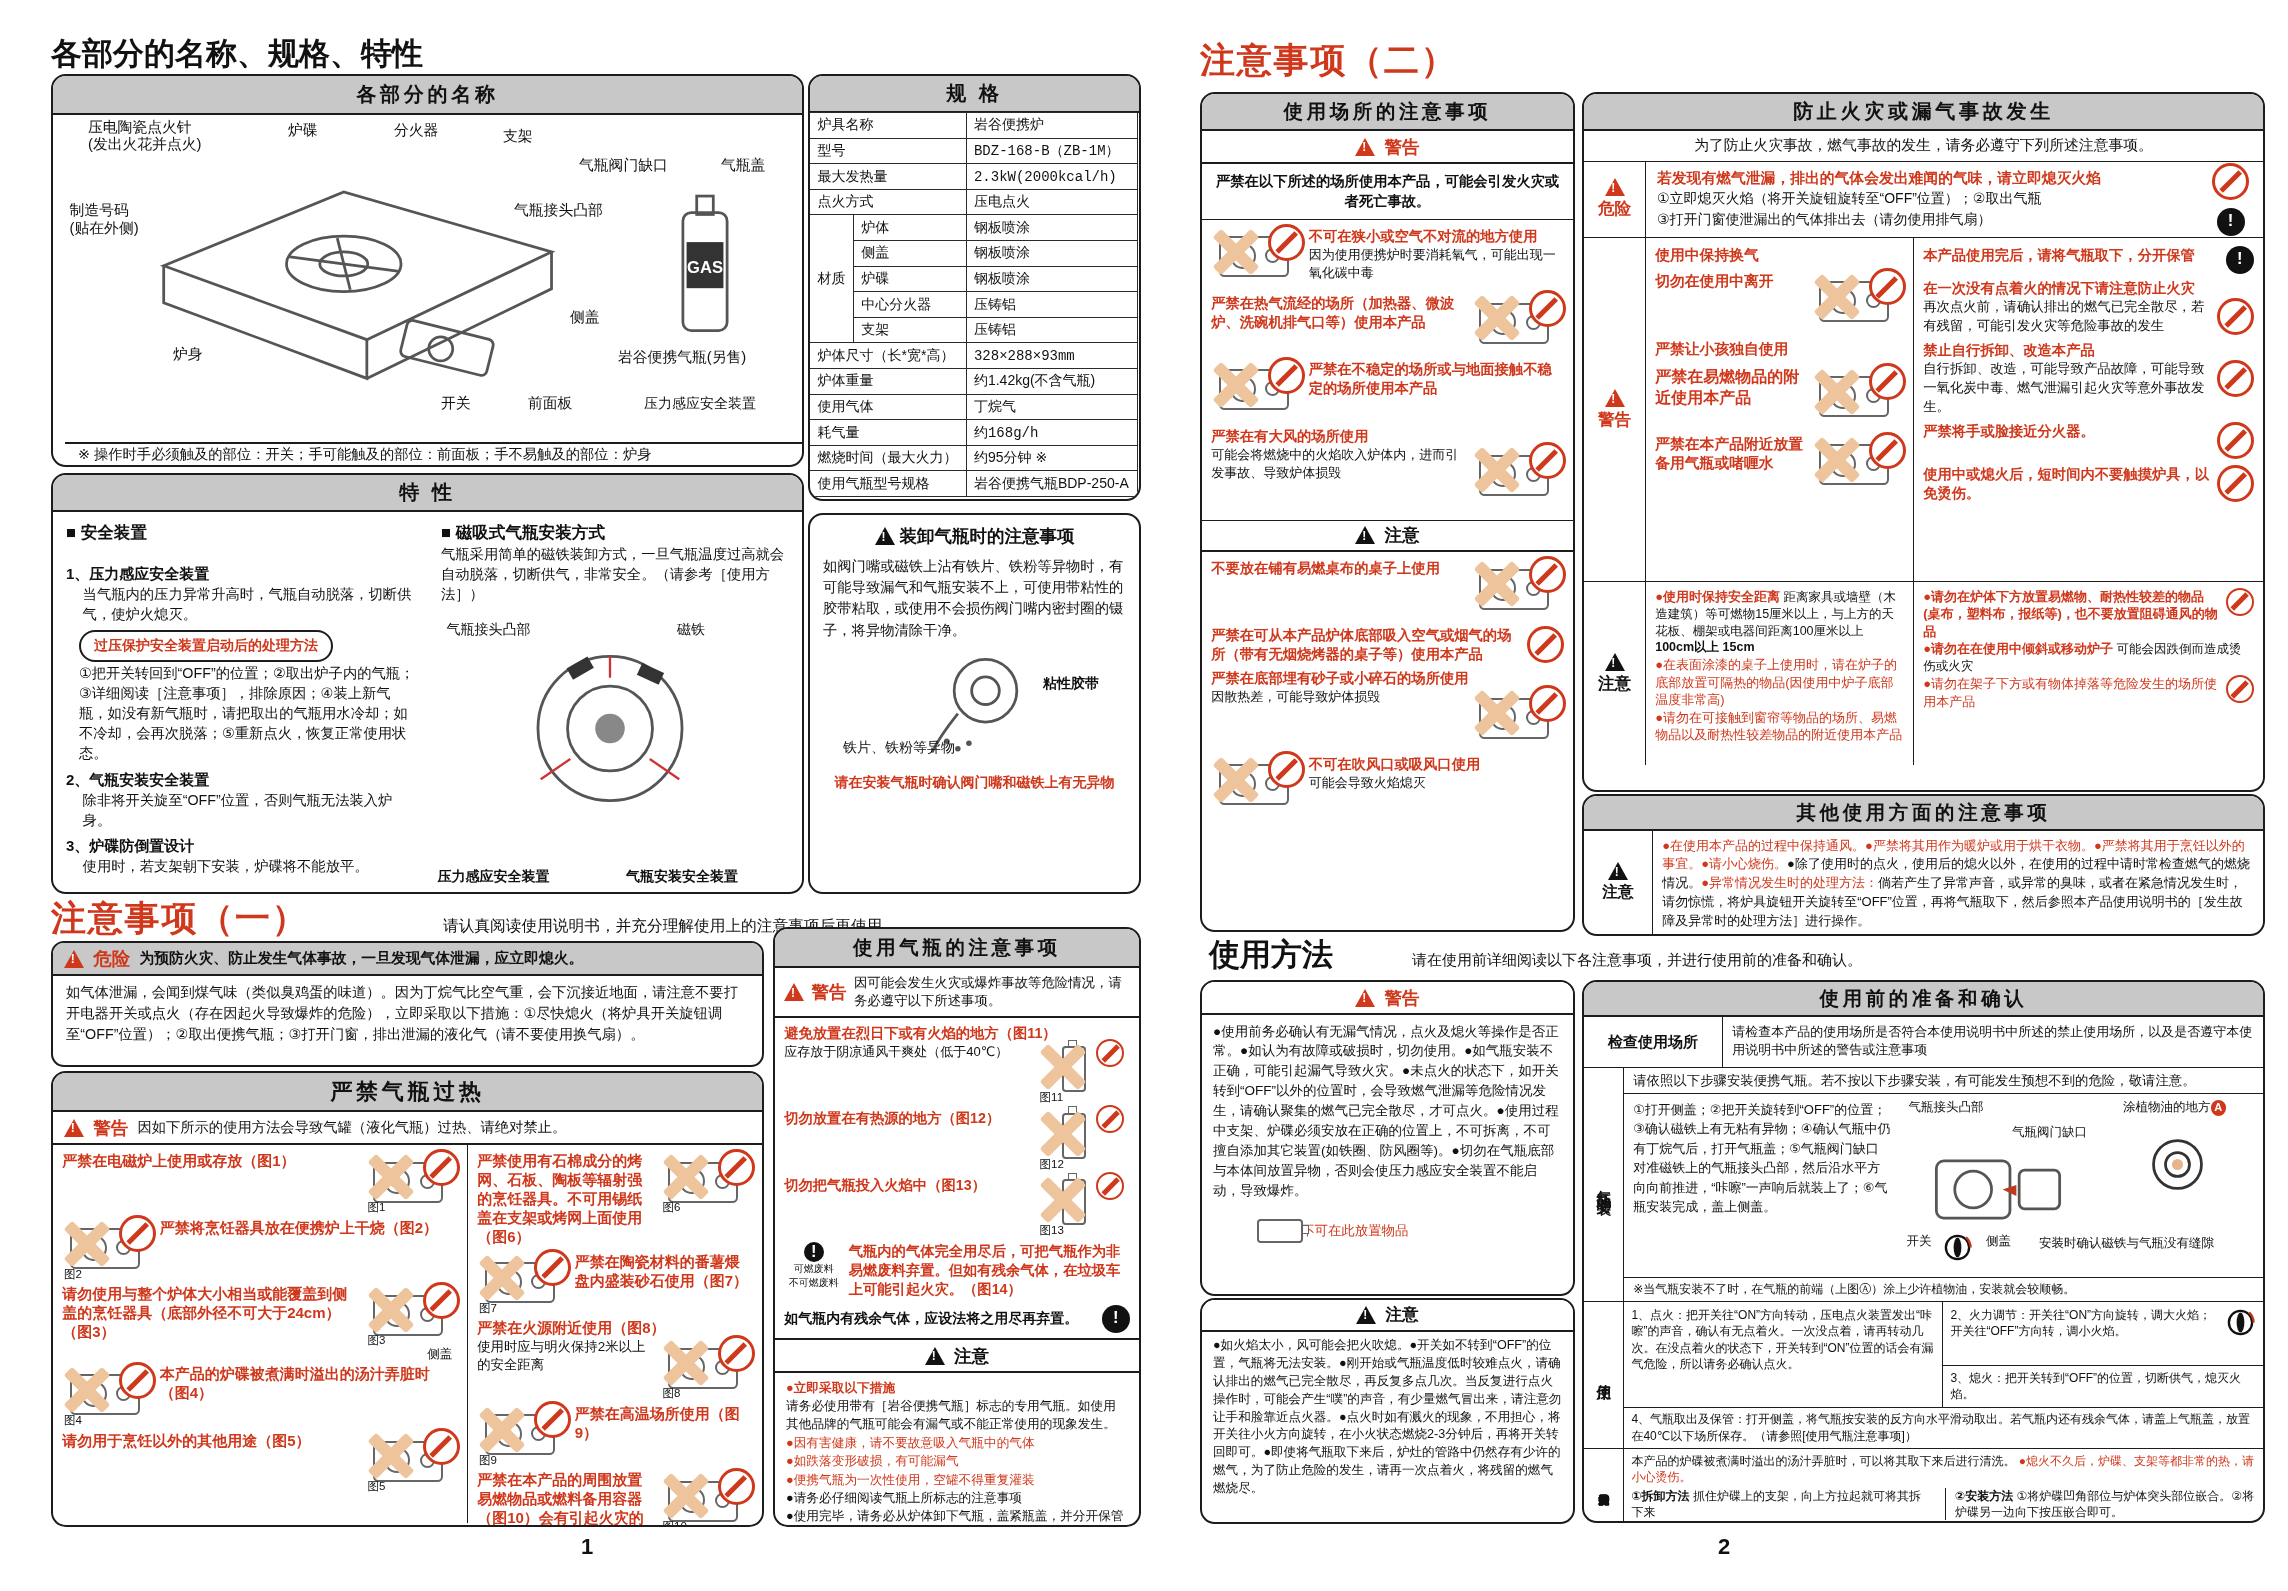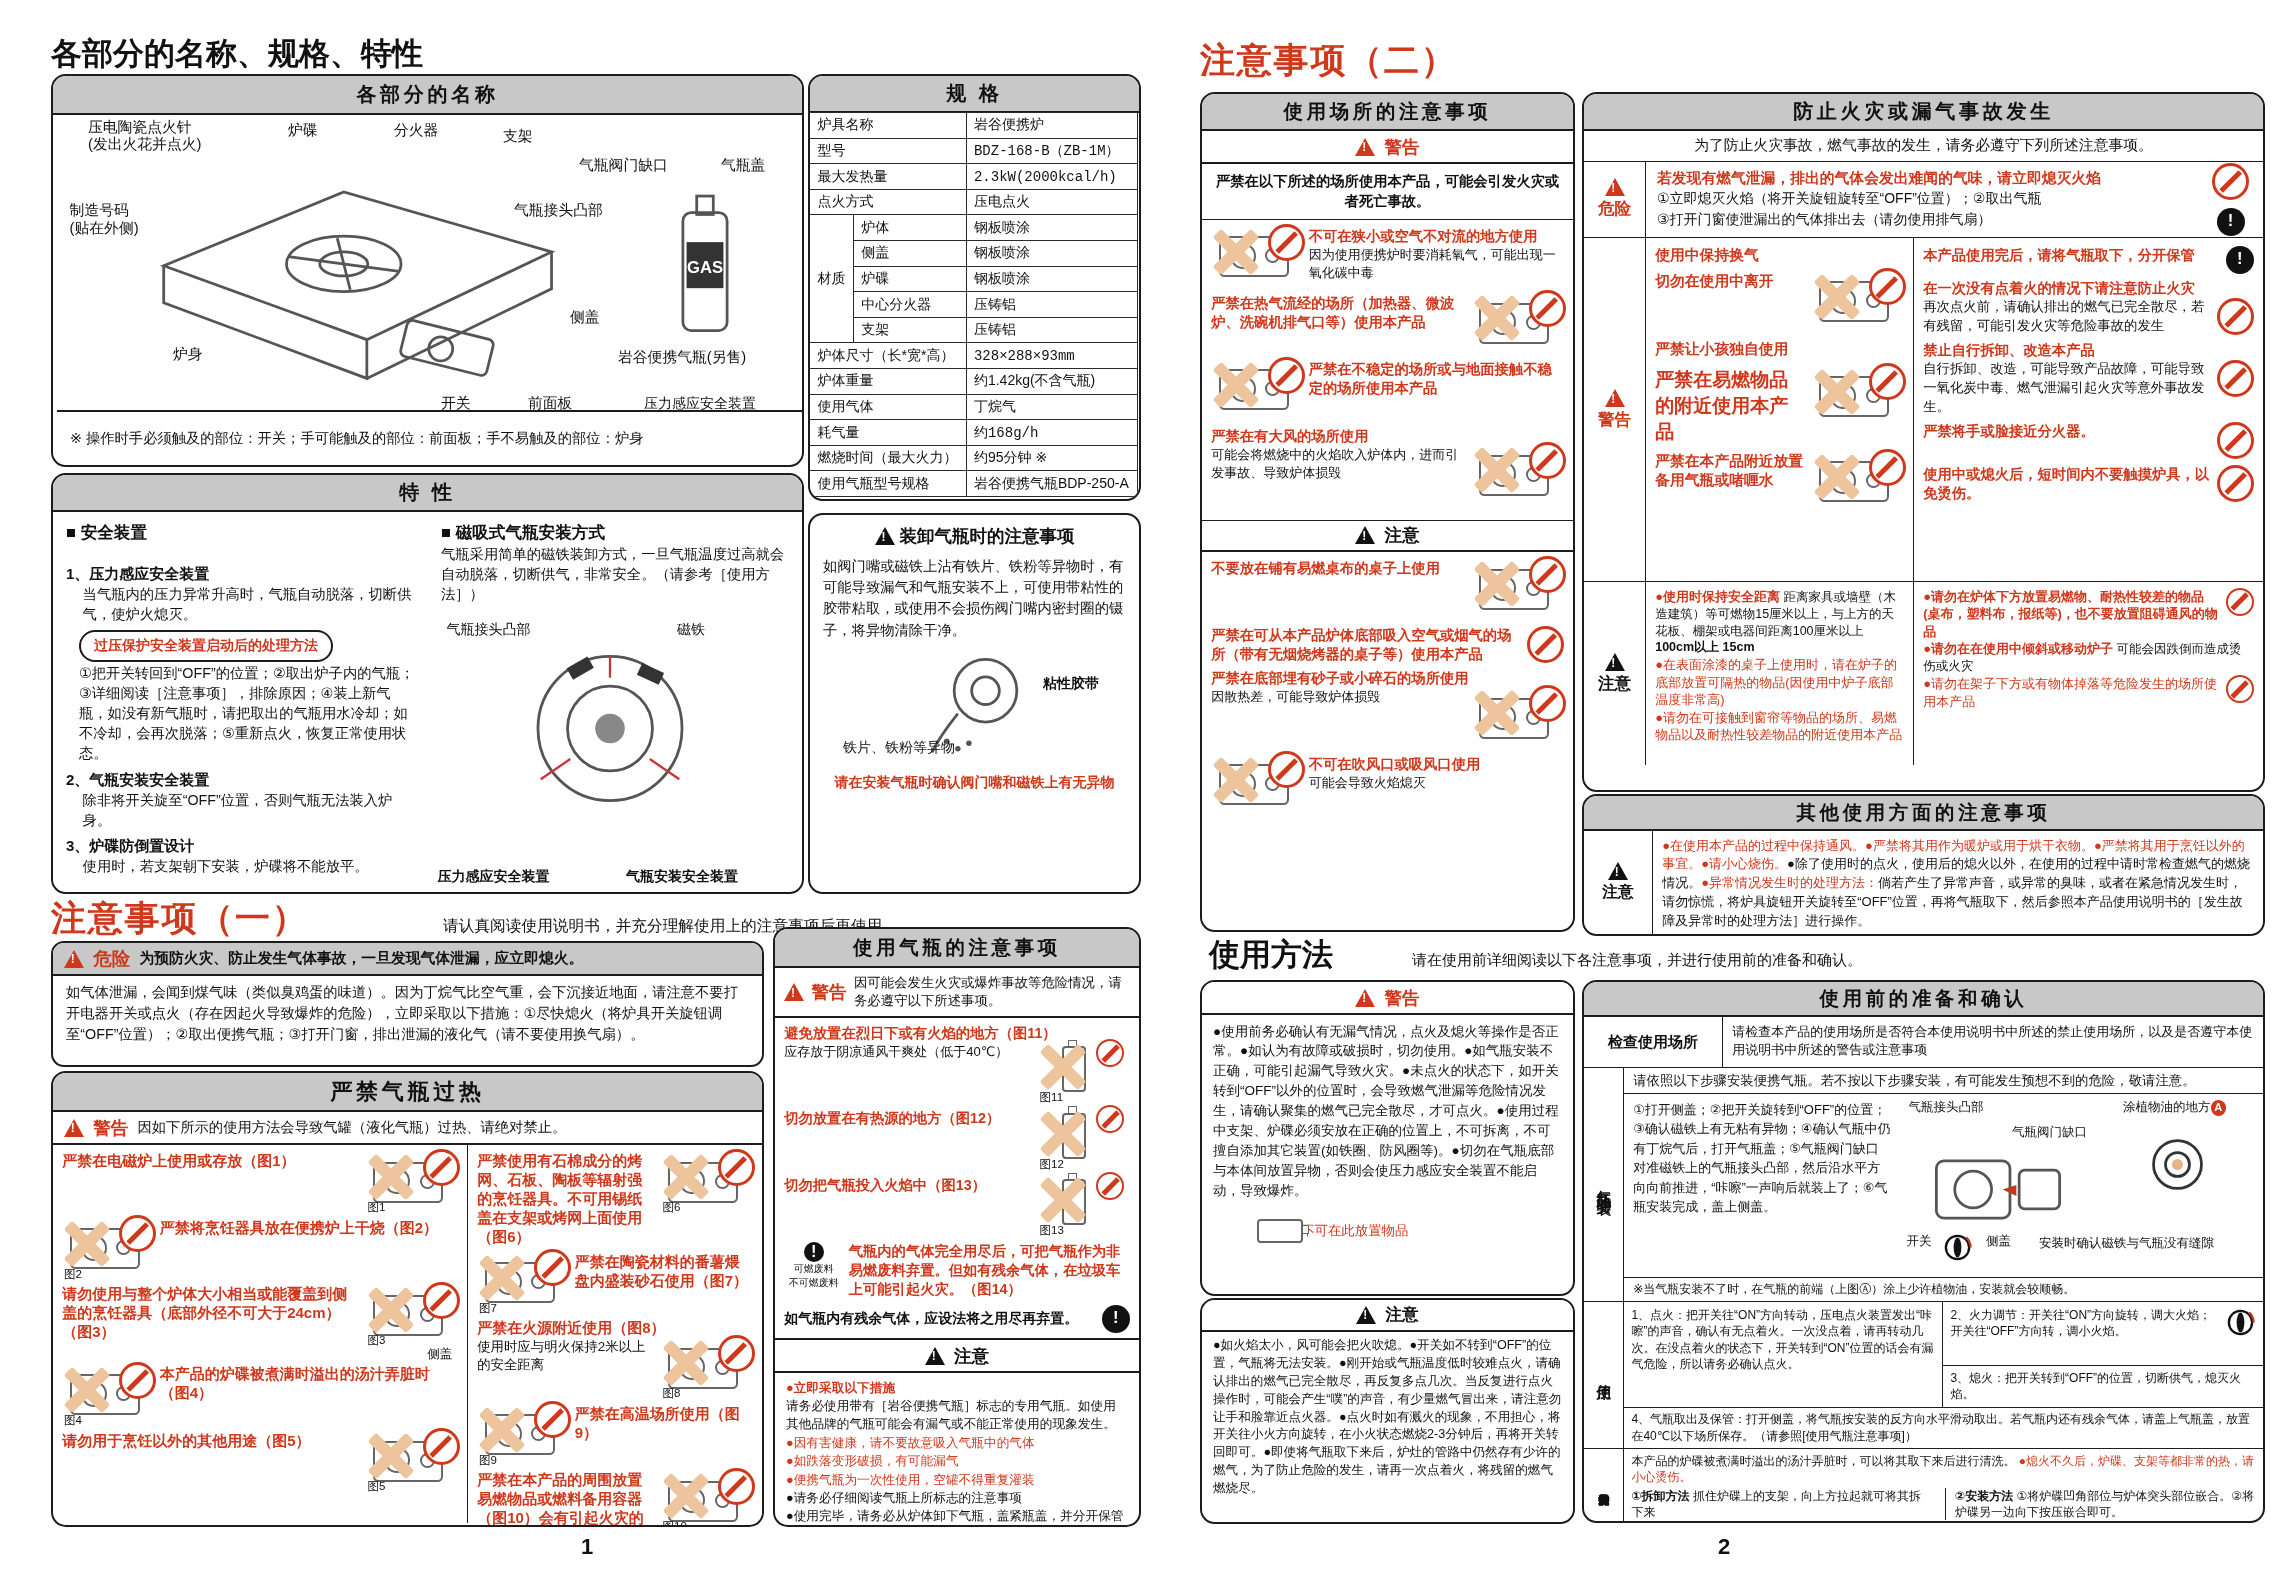--- a/index.html
+++ b/index.html
@@ -90,21 +90,21 @@
     <div class="lbl" style="left:461px;top:89px">气瓶接头凸部</div>
     <div class="lbl" style="left:16.6px;top:89px">
       <span>制造号码</span><br><span>(贴在外侧)</span></div>
     <div class="lbl" style="left:517px;top:196px">侧盖</div>
     <div class="lbl" style="left:565px;top:236px">岩谷便携气瓶(另售)</div>
     <div class="lbl" style="left:120px;top:233px">炉身</div>
     <div class="lbl" style="left:388px;top:282px">开关</div>
     <div class="lbl" style="left:475px;top:282px">前面板</div>
     <div class="lbl" style="left:591px;top:282px;font-size:14px">压力感应安全装置</div>
   </div>
-  <div class="abs" style="left:4px;bottom:0;width:100%;border-top:2.3px solid #1c1c1c;font-size:14.3px;padding:17px 13px;box-sizing:border-box">※ 操作时手必须触及的部位：开关；手可能触及的部位：前面板；手不易触及的部位：炉身</div>
+  <div class="abs" style="left:12px;bottom:0;width:100%;border-top:2.3px solid #1c1c1c;font-size:14.3px;padding:1px 13px;box-sizing:border-box">※ 操作时手必须触及的部位：开关；手可能触及的部位：前面板；手不易触及的部位：炉身</div>
 </div>
 
 <div class="box" style="left:808px;top:74px;width:329px;height:423px">
   <div class="ghd" style="height:35px;font-size:20px">规 格</div>
   <table class="spec" style="margin:-0.9px">
     <tbody>
         <tr>
           <td colspan="2" style="width:138px">炉具名称</td>
           <td>岩谷便携炉</td>
         </tr>
@@ -521,21 +521,21 @@
       <div class="flexr" style="margin-bottom:7.4px">
           <span class="rt" style="font-size:14.8px;flex:1">切勿在使用中离开</span>
         <span class="fig">
             <span class="sthumb"></span>
             <span class="xcross"></span>
             <span class="nosign"></span>
           </span>
         </div>
       <div class="rt" style="font-size:14.8px;margin-bottom:7.4px">严禁让小孩独自使用</div>
       <div class="flexr" style="margin-bottom:7.4px">
-          <span class="rt" style="font-size:19px;flex:1">严禁在易燃物品的附近使用本产品</span>
+          <span class="rt" style="font-size:16px;flex:1">严禁在易燃物品的附近使用本产品</span>
         <span class="fig">
             <span class="sthumb"></span>
             <span class="xcross"></span>
             <span class="nosign"></span>
           </span>
         </div>
       <div class="flexr">
           <span class="rt" style="font-size:14.8px;flex:1">严禁在本产品附近放置备用气瓶或啫喱水</span>
         <span class="fig">
             <span class="sthumb"></span>

